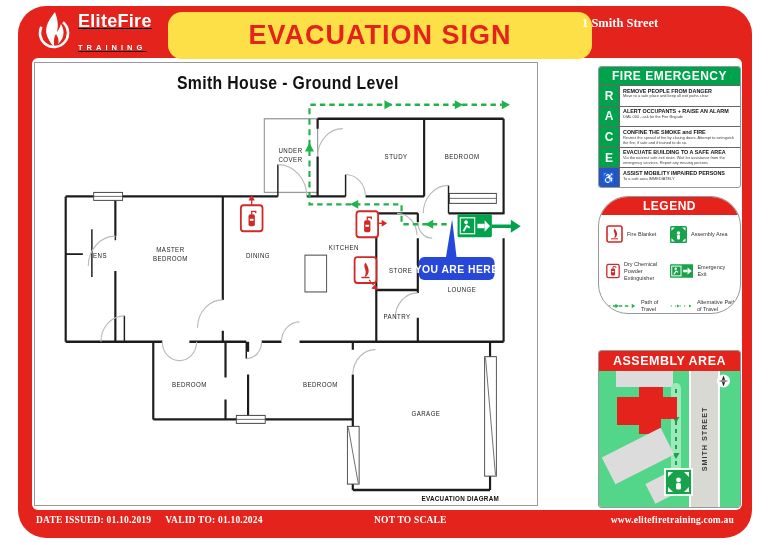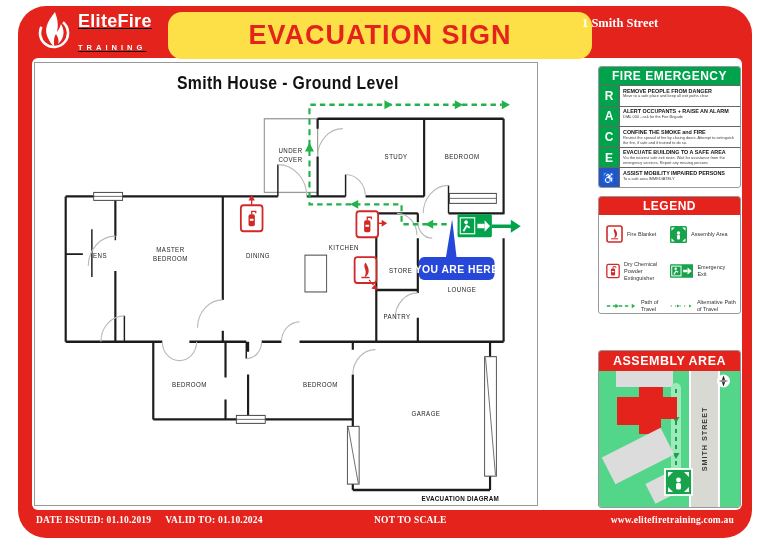--- a/index.html
+++ b/index.html
@@ -48,21 +48,21 @@
   .h-green{background:var(--green);} .h-red{background:var(--red);}
   .race{top:66px;height:122px;}
   .race-row{display:flex;height:20.6px;border-top:1px solid #666;box-sizing:border-box;}
   .race-letter{width:21px;flex:0 0 21px;background:var(--green);color:#fff;display:flex;
          align-items:center;justify-content:center;font-weight:bold;font-size:12px;
          border-right:1px solid #666;box-sizing:border-box;}
   .race-letter.blue{background:var(--wblue);font-size:11px;}
   .race-text{padding:1.5px 2px 0 3px;}
   .race-heading{font-size:5.4px;font-weight:bold;color:#111;line-height:1.2;}
   .race-detail{font-size:3.9px;color:#444;line-height:1.25;margin-top:.5px;}
-  .legend{top:196px;height:118px;}
+  .legend{top:196px;height:118px;border-radius:30px;}
   .lg-body{padding:6px 5px 0 7px;}
   .lg-row{display:grid;grid-template-columns:64px 1fr;align-items:center;}
   .lg-row1{margin-top:4px;} .lg-row2{margin-top:18px;} .lg-row3{margin-top:17px;}
   .lg-item{display:flex;align-items:center;gap:4px;}
   .lg-label{font-size:5.5px;color:#333;line-height:1.25;max-width:46px;}
   .assembly{top:350px;height:158px;}
   .panel-h.tall{height:20px;font-size:12.5px;}
   .map{display:block;}
   .street-text{font-size:7.2px;font-weight:bold;fill:#3a3a3a;letter-spacing:1px;text-anchor:middle;}
   

